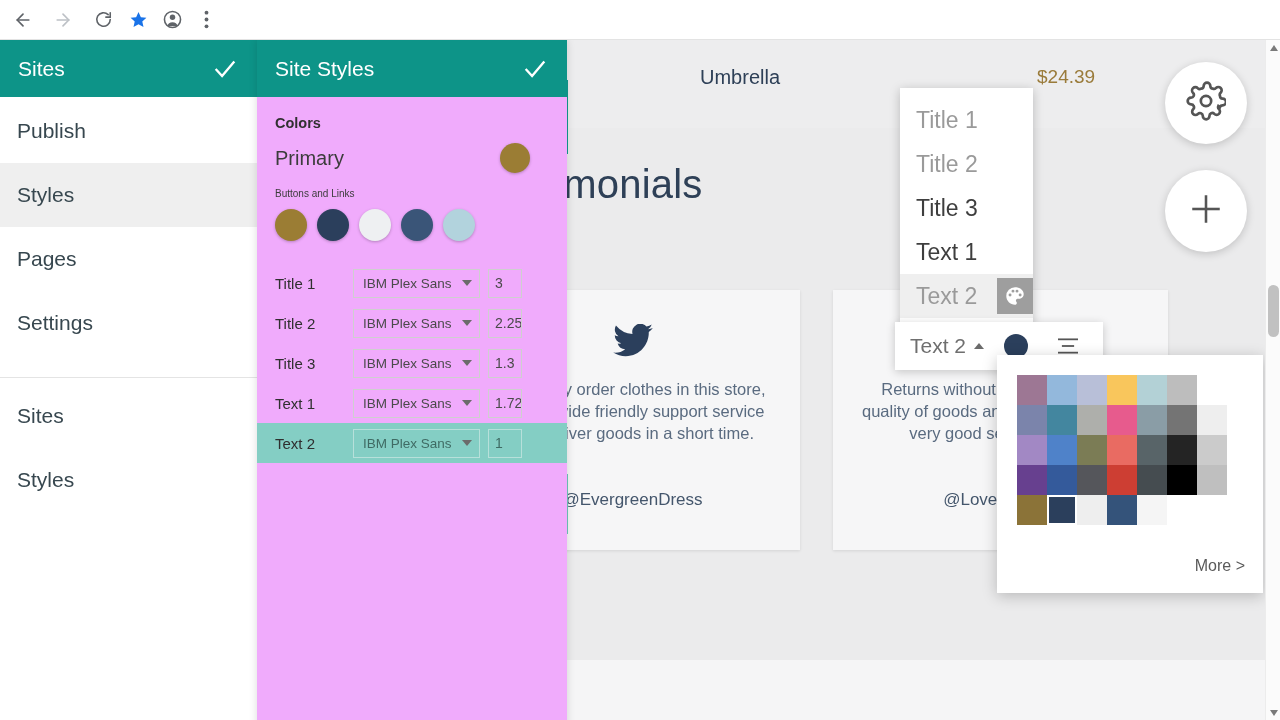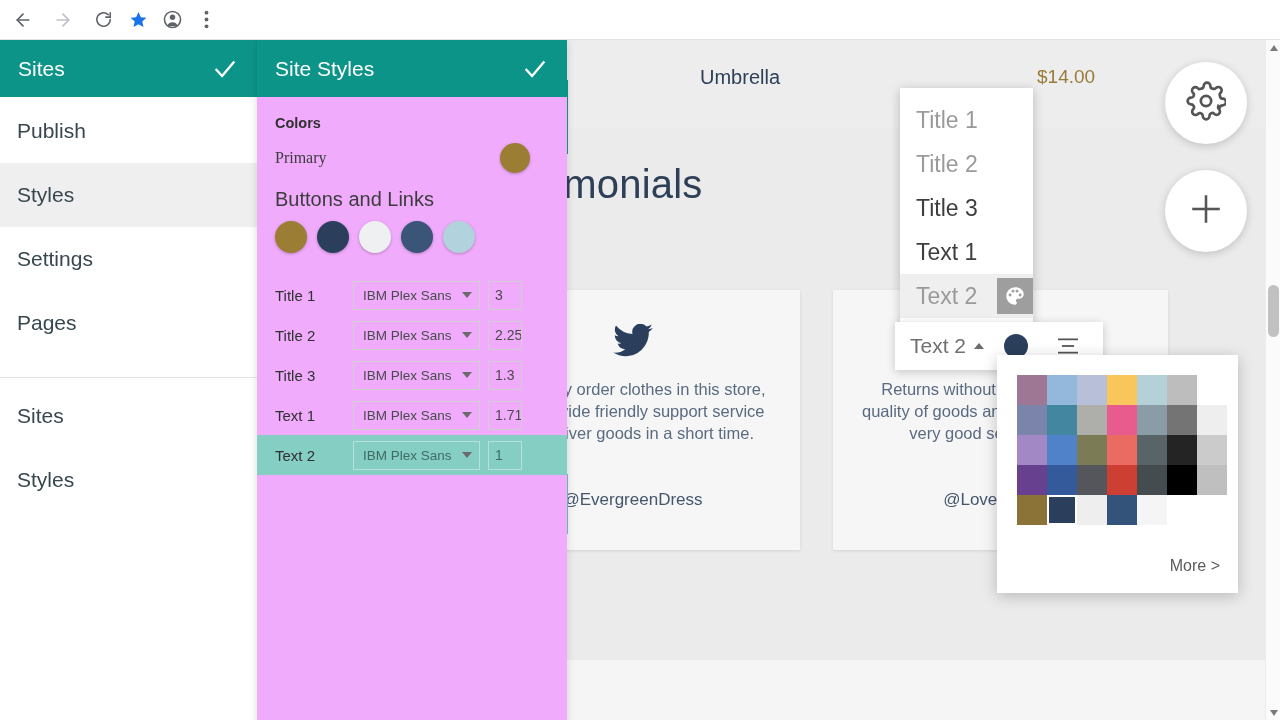--- a/index.html
+++ b/index.html
@@ -123,26 +123,26 @@
     background: #f0abfc; box-shadow: 0 0 8px rgba(0,0,0,0.14);
   }
   .styles-body { padding: 18px 18px 4px 18px; }
   .sp-heading {
     font-size: 14.5px; font-weight: 700; color: #303030; margin-bottom: 13px;
   }
   .primary-row {
     display: flex; align-items: center; justify-content: space-between;
     margin-bottom: 16px; height: 28px;
   }
-  .primary-label { font-size: 16px; color: #3c3c3c; font-family: Liberation Serif, serif; }
+  .primary-label { font-size: 20px; color: #3c3c3c; }
   .swatch-circle {
     border-radius: 50%; box-shadow: 0 1px 3px rgba(0,0,0,0.25);
   }
   .primary-swatch { width: 30px; height: 30px; margin-right: 19px; }
-  .bl-label { font-size: 20px; color: #3c3c3c; margin-bottom: 10px; }
+  .bl-label { font-size: 10px; color: #3c3c3c; margin-bottom: 10px; }
   .bl-swatches { display: flex; gap: 10px; margin-bottom: 22px; }
   .bl-swatches .swatch-circle { width: 32px; height: 32px; }
   .fonts-heading { font-size: 14.5px; font-weight: 700; color: #303030; margin-bottom: 10px; }
 
   .font-rows { margin-left: -18px; margin-right: -18px; }
   .font-row {
     display: flex; align-items: center; height: 40px; padding-left: 18px;
   }
   .font-row.selected { background: #84cec4; }
   .font-row-label { width: 78px; font-size: 15px; color: #2f2f2f; }
@@ -192,21 +192,21 @@
     width: 0; height: 0; border-left: 5px solid transparent; border-right: 5px solid transparent;
     border-bottom: 6px solid #6b6b6b; margin-left: 8px;
   }
   .it-color {
     width: 24px; height: 24px; border-radius: 50%; margin-left: 20px;
   }
   .it-align { margin-left: 26px; display: flex; align-items: center; }
 
   
   .palette-popup {
-    position: absolute; top: 355px; left: 997px; width: 241px; height: 238px;
+    position: absolute; top: 355px; left: 997px; width: 266px; height: 238px;
     background: #ffffff; box-shadow: 0 3px 14px rgba(0,0,0,0.22);
   }
   .palette-grid {
     position: absolute; top: 20px; left: 20px;
   }
   .pal-row { display: flex; }
   .pal-cell { width: 30px; height: 30px; }
   .pal-cell.selected { outline: 2px solid #ffffff; outline-offset: -2px; box-shadow: 0 0 0 1px rgba(0,0,0,0.25) inset; }
   .palette-more {
     position: absolute; right: 18px; bottom: 18px;
@@ -239,21 +239,21 @@
   }
 </style>
 </head>
 <body>
 
 <div class="screen">
 
   <div class="canvas">
     <div class="site-band-top"></div>
     <div class="prod-name">Umbrella</div>
-    <div class="prod-price">$14.00</div>
+    <div class="prod-price">$24.39</div>
 
     <div class="section-testimonials"></div>
     <div class="teal-accent teal-accent-1"></div>
     <div class="testimonials-title">Testimonials</div>
 
     <div class="t-card t-card-1">
       <span class="tw-icon">
         <svg width="40" height="33" viewBox="0 0 24 20">
             <path fill="#2b3f5c" d="M24 2.37a9.8 9.8 0 0 1-2.83.78A4.94 4.94 0 0 0 23.34.37a9.86 9.86 0 0 1-3.13 1.2A4.92 4.92 0 0 0 11.7 6.03 13.96 13.96 0 0 1 1.67.9a4.92 4.92 0 0 0 1.52 6.57A4.9 4.9 0 0 1 .96 6.85v.06a4.92 4.92 0 0 0 3.95 4.83 4.96 4.96 0 0 1-2.22.08 4.93 4.93 0 0 0 4.6 3.42A9.88 9.88 0 0 1 0 17.29a13.94 13.94 0 0 0 7.55 2.21c9.06 0 14.01-7.5 14.01-14v-.64A10 10 0 0 0 24 2.37z"></path>
           </svg>
@@ -389,24 +389,24 @@
       </span>
     </div>
     <div class="nav-list">
       <div class="nav-item">
         <span>Publish</span>
       </div>
       <div class="nav-item active">
         <span>Styles</span>
       </div>
       <div class="nav-item">
+        <span>Pages</span>
+      </div>
+      <div class="nav-item">
         <span>Settings</span>
-      </div>
-      <div class="nav-item">
-        <span>Pages</span>
       </div>
       <div class="nav-divider"></div>
       <div class="nav-item">
         <span>Sites</span>
       </div>
       <div class="nav-item">
         <span>Styles</span>
       </div>
     </div>
   </div>
@@ -463,21 +463,21 @@
             <span class="caret-down"></span>
           </span>
           <span class="font-size-box">1.3</span>
         </div>
         <div class="font-row">
           <span class="font-row-label">Text 1</span>
           <span class="font-select">
             <span>IBM Plex Sans</span>
             <span class="caret-down"></span>
           </span>
-          <span class="font-size-box">1.71</span>
+          <span class="font-size-box">1.72</span>
         </div>
         <div class="font-row selected">
           <span class="font-row-label">Text 2</span>
           <span class="font-select">
             <span>IBM Plex Sans</span>
             <span class="caret-down"></span>
           </span>
           <span class="font-size-box">1</span>
         </div>
       </div>

